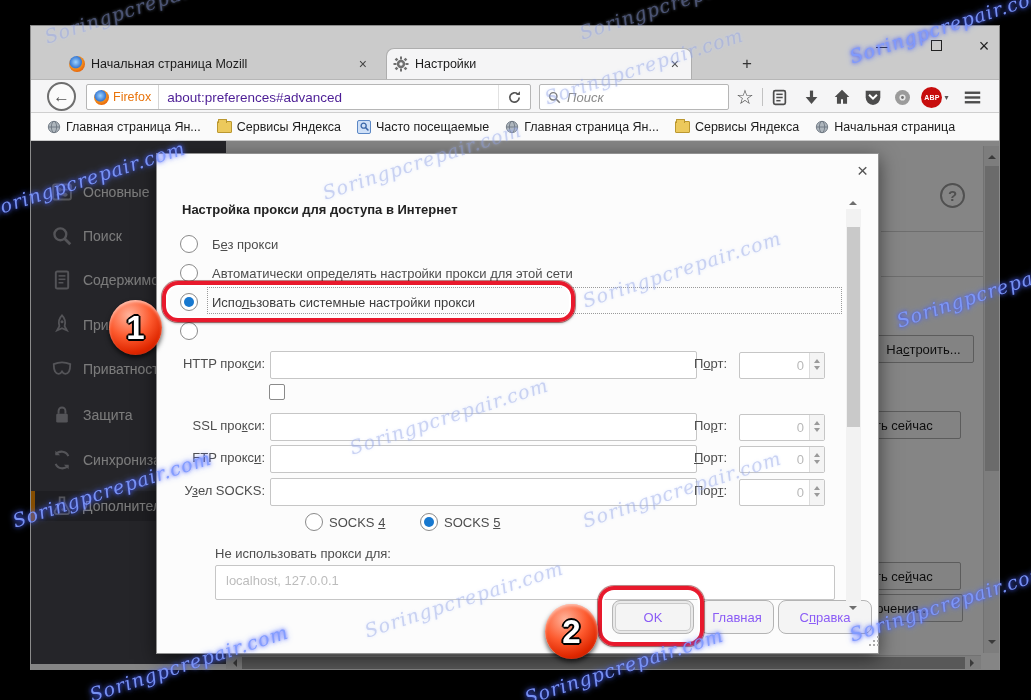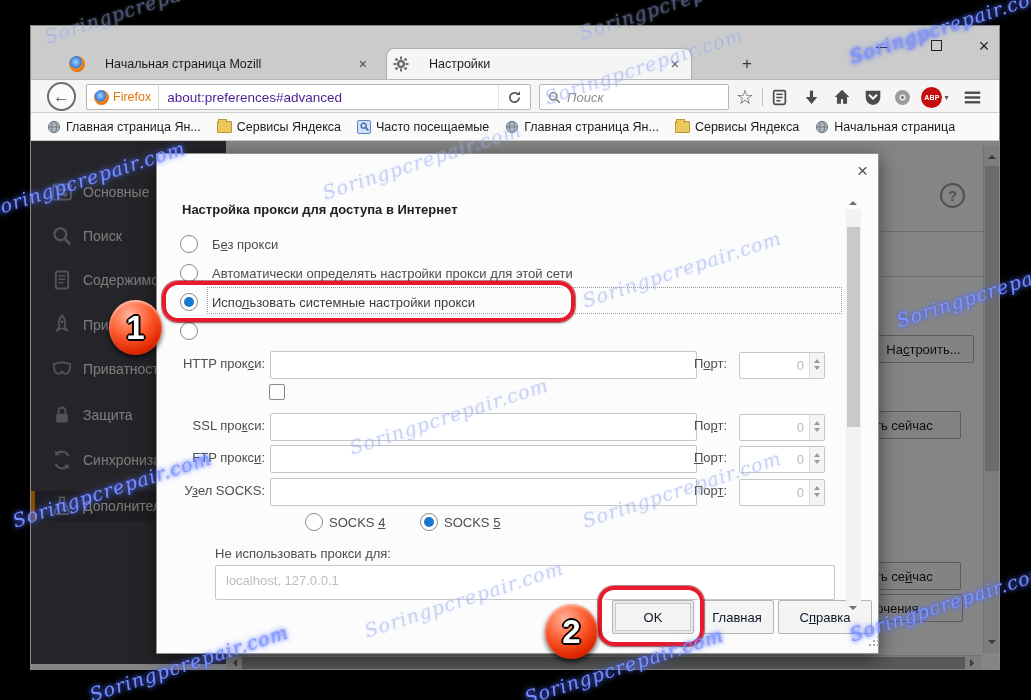--- a/index.html
+++ b/index.html
@@ -11,21 +11,21 @@
 
   
   .window{position:absolute;left:30px;top:25px;width:970px;height:645px;background:#cbcbcb;border:1px solid #8b8b8b;}
   .wctl{position:absolute;top:8px;height:24px;width:26px;color:#222;font-size:15px;text-align:center;line-height:24px;cursor:default}
   .wctl-max i{display:inline-block;width:11px;height:11px;border:1px solid #222;margin-top:6px}
   .wctl-min i{display:inline-block;width:12px;height:0;border-top:1px solid #222;margin-bottom:3px}
 
   
   .tab{position:absolute;top:22px;height:31px;display:flex;align-items:center;font-size:12.5px;color:#1b1b1b}
   .tab-inactive{left:34px;width:312px;padding:0 4px}
-  .tab-title{white-space:nowrap;overflow:hidden;flex:1;margin:0 20px}
+  .tab-title{white-space:nowrap;overflow:hidden;flex:1;margin:0 6px}
   .tab-close{color:#444;font-size:14px;padding:0 6px;cursor:pointer}
   .tab-active{left:355px;width:306px;background:#f5f5f6;border:1px solid #aeaeae;border-bottom:none;border-radius:8px 8px 0 0;padding:0 6px}
   .newtab{position:absolute;left:703px;top:26px;width:26px;height:24px;font-size:17px;color:#333;text-align:center;line-height:24px;cursor:pointer}
 
   .favicon{width:16px;height:16px;border-radius:50%;flex:0 0 16px;background:radial-gradient(circle at 42% 38%,#9fd4ff 0%,#3a7bd5 42%,#f28c1b 50%,#e65f07 78%,#c5470c 100%);}
   .gearicon{width:16px;height:16px;flex:0 0 16px}
 
   
   .toolbar{position:absolute;left:0;top:53px;width:100%;height:34px;background:#f5f5f6;border-top:1px solid #b7b7b7;border-bottom:1px solid #cfcfcf}
   .backbtn{position:absolute;left:16px;top:2px;width:29px;height:29px;border:2px solid #6e6e6e;border-radius:50%;background:#fbfbfb;color:#555;text-align:center;line-height:25px;font-size:17px;cursor:pointer}
@@ -85,21 +85,21 @@
   .plabel{position:absolute;left:537px;white-space:nowrap}
   .portbox{position:absolute;left:582px;width:86px;height:27px;background:#fff;border:1px solid #c6c6c6;border-radius:2px;display:flex;align-items:center}
   .portval{flex:1;border:none;outline:none;text-align:right;color:#b9b9b9;font-size:13px;padding-right:5px;background:transparent;width:60px}
   .spin{width:15px;height:100%;border-left:1px solid #ddd;background:#f4f4f4;display:flex;flex-direction:column;align-items:center;justify-content:center;gap:3px;cursor:pointer}
   .spin i{width:0;height:0;border:3px solid transparent}
   .spin .up{border-bottom:4px solid #9a9a9a;margin-top:-2px}
   .spin .dn{border-top:4px solid #9a9a9a}
   .checkbox{position:absolute;left:112px;top:230px;width:16px;height:16px;border:1px solid #8a8a8a;border-radius:2px;background:#fff;cursor:pointer}
   .ta{position:absolute;left:58px;top:411px;width:620px;height:35px;background:#fff;border:1px solid #c6c6c6;border-radius:2px;resize:none;font:13px "Liberation Sans",sans-serif;padding:7px 10px;color:#555;outline:none}
   .ta::placeholder{color:#bcbcbc}
-  .dbtn{position:absolute;top:446px;height:34px;background:#f4f4f4;border:1px solid #b4b4b4;border-radius:2px;font-size:13px;color:#0f172a;display:flex;align-items:center;justify-content:center;cursor:pointer}
+  .dbtn{position:absolute;top:446px;height:34px;background:#f4f4f4;border:1px solid #b4b4b4;border-radius:8px;font-size:13px;color:#8b5cf6;display:flex;align-items:center;justify-content:center;cursor:pointer}
   .dbtn.def{box-shadow:inset 0 0 0 2px #e9e9e9,inset 0 0 0 3px #c9c9c9}
   
   .dsb{position:absolute;left:689px;top:55px;width:15px;height:393px;background:#f2f2f2}
   .dsb .thumb{position:absolute;left:1px;top:18px;width:13px;height:200px;background:#c9c9c9}
   .grip{position:absolute;right:7px;bottom:7px;width:2px;height:2px;background:#ababab;box-shadow:8px 0 #ababab,8px -4px #ababab,8px -8px #ababab,4px 0 #ababab,4px -4px #ababab,0 0 #ababab}
 
   
   .hl{position:absolute;border:4px solid #e8192c;border-radius:16px;box-shadow:inset 0 0 0 2px #fff,0 0 0 1px rgba(120,0,0,.45),0 1px 3px rgba(0,0,0,.4);z-index:30}
   .balloon{position:absolute;width:53px;height:55px;border-radius:50%;background:radial-gradient(circle at 38% 28%,#ffb39b 0%,#fd5a2e 42%,#df2700 72%,#9c1500 100%);box-shadow:0 3px 5px rgba(0,0,0,.65),inset 0 2px 3px rgba(255,255,255,.55);z-index:40;display:flex;align-items:center;justify-content:center;color:#fff;font-weight:bold;font-size:33px;text-shadow:-2px 0 0 #000,2px 0 0 #000,0 -2px 0 #000,0 2px 0 #000,-1px -1px 0 #000,1px 1px 0 #000,-1px 1px 0 #000,1px -1px 0 #000}
   u{text-decoration:underline}

